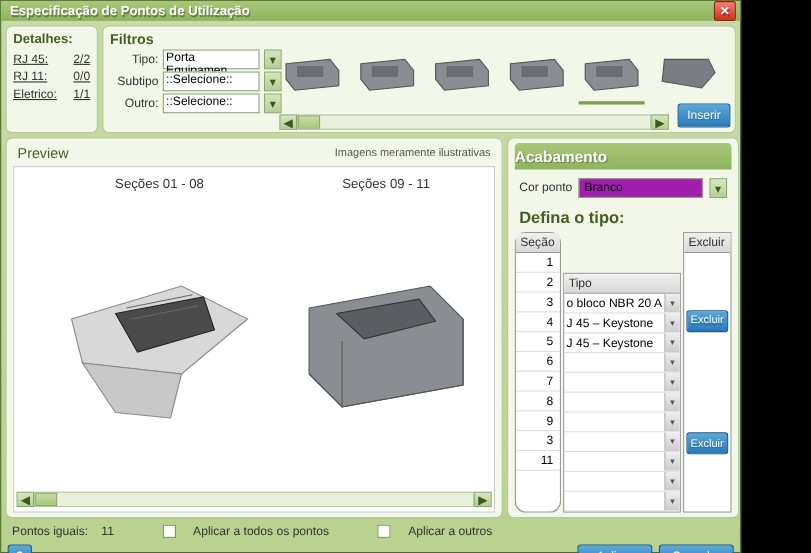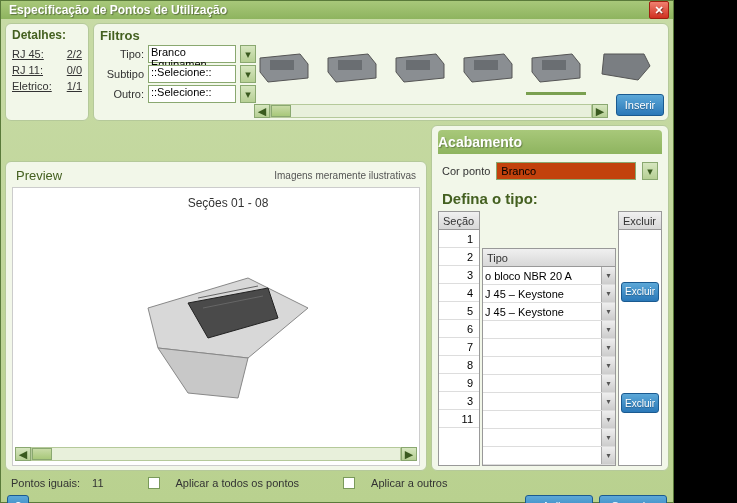--- a/index.html
+++ b/index.html
@@ -24,39 +24,39 @@
   .thumb { width:74px; height:58px; display:flex;align-items:center;justify-content:center; border-bottom:3px solid transparent; cursor:pointer;}
   .thumb.sel { border-bottom:3px solid #7aa050; }
   .thumb svg { width:60px; height:42px; }
   .scrollbar { position:absolute; left:160px; right:60px; bottom:2px; height:14px; display:flex; align-items:center; }
   .sb-btn { width:16px;height:14px;background:linear-gradient(#d6e6bf,#b6cf94);border:1px solid #8aa870;display:flex;align-items:center;justify-content:center;cursor:pointer;color:#3a5a1f;font-size:9px;}
   .sb-track { flex:1; height:14px; background:#e8f0db; border:1px solid #b5c99a; position:relative;}
   .sb-thumb { position:absolute; left:0; top:0; width:20px; height:12px; background:linear-gradient(#c8dba6,#a8c87a); border:1px solid #8aa870;}
   .inserir-btn { position:absolute; right:4px; bottom:4px; width:48px; height:22px; }
   .btn { background: linear-gradient(#5ca8d8, #2a78b8); color: #fff; border: 1px solid #1a5a90; border-radius: 3px; cursor: pointer; display:flex;align-items:center;justify-content:center; font-size:11px; text-shadow:0 1px 1px rgba(0,0,0,0.3);}
   .midrow { display:flex; gap:4px; flex:1; min-height:0;}
-  .preview { flex:1; display:flex; flex-direction:column;margin-top:36px; }
+  .preview { flex:1; display:flex; flex-direction:column; }
   .prevhead { display:flex; justify-content:space-between; align-items:center; color:#446020; padding:2px 4px 4px 4px;}
   .prevhead .pl { font-size:13px; font-weight:normal;}
   .prevhead .pr { font-size:10px; color:#555;}
   .prevbody { flex:1; background:#fff; border:1px solid #ccc; position:relative;}
   .sections { display:flex; height:calc(100% - 20px);padding-left:24px;}
   .section { flex:1; display:flex; flex-direction:column; align-items:center; padding:8px;}
   .section .lbl { color:#333; margin-bottom:8px; font-size:12px;}
   .secimg { flex:1; display:flex;align-items:center;justify-content:center; width:100%;}
   .prev-scroll { position:absolute; left:2px; right:2px; bottom:2px; height:16px; display:flex;}
   .rightcol { width:238px; display:flex; flex-direction:column; gap:2px;}
   .acab-head { background: linear-gradient(#a8c87a,#8eb45f); color:#fff; text-align:left; font-weight:bold; padding:4px 0; border-radius:4px 4px 0 0; font-size:14px; text-shadow:1px 1px 1px rgba(0,0,0,0.3);}
   .corrow { display:flex; align-items:center; gap:6px; padding:6px 4px;}
   .corrow label { color:#333;}
-  .cor-sel { flex:1; height:18px; border:1px solid #8aa870; background:#c2410c; padding:0 4px; display:flex;align-items:center;}
+  .cor-sel { flex:1; height:18px; border:1px solid #8aa870; background:#a21caf; padding:0 4px; display:flex;align-items:center;}
   .def-lbl { color:#446020; font-weight:bold; padding:2px 4px; font-size:15px;}
   .tbl-wrap { flex:1; display:flex; gap:2px; min-height:0;}
   .tbl { border:1px solid #999; background:#fff; display:flex; flex-direction:column; font-size:11px;}
-  .tbl.secao { width:42px;}
+  .tbl.secao { width:42px;border-radius:10px;}
   .tbl.tipo { flex:1;margin-top:37px;}
   .tbl.excl { width:44px;}
   .th { background:linear-gradient(#f0f0f0,#d8d8d8); border-bottom:1px solid #999; padding:2px 4px; color:#333; height:18px; display:flex;align-items:center;}
   .tbody { flex:1; overflow:hidden;}
   .tr { height:18px; border-bottom:1px solid #ddd; display:flex; align-items:center; padding:0 2px;}
   .tbl.secao .tr { justify-content:flex-end; padding-right:6px;}
   .tbl.tipo .tr { position:relative; padding-right:16px; white-space:nowrap; overflow:hidden;}
   .tipo-dd { position:absolute; right:0; top:0; width:14px; height:17px; background:linear-gradient(#eee,#ccc); border-left:1px solid #aaa; display:flex;align-items:center;justify-content:center; color:#555; font-size:8px; cursor:pointer;}
   .excl-body { flex:1; display:flex; flex-direction:column; justify-content:space-around; padding:6px 2px;}
   .excl-btn { height:20px; font-size:10px;}
@@ -93,21 +93,21 @@
         <div class="drow">
             <span>Eletrico:</span>
             <span>1/1</span>
           </div>
       </div>
 
       <div class="panel filtros">
         <h3>Filtros</h3>
         <div class="filtrow">
           <label>Tipo:</label>
-          <div class="filt-select">Branco Equipamen</div>
+          <div class="filt-select">Porta Equipamen</div>
           <div class="dd-btn">
               <span>▾</span>
             </div>
         </div>
         <div class="filtrow">
           <label>Subtipo</label>
           <div class="filt-select">::Selecione::</div>
           <div class="dd-btn">
               <span>▾</span>
             </div>
@@ -184,20 +184,31 @@
           <div class="sections">
             <div class="section">
               <div class="lbl">Seções 01 - 08</div>
               <div class="secimg">
                 <svg width="200" height="160" viewBox="0 0 200 160">
                   <polygon points="20,60 120,30 180,60 120,110 30,100" fill="#d8d8d8" stroke="#888"></polygon>
                   <polygon points="60,55 140,40 150,70 80,90" fill="#4a4a4a" stroke="#222"></polygon>
                   <polygon points="30,100 120,110 110,150 60,145" fill="#c8c8c8" stroke="#888"></polygon>
                   <line x1="70" y1="50" x2="130" y2="38" stroke="#666"></line>
                   <line x1="75" y1="60" x2="135" y2="48" stroke="#666"></line>
+                </svg>
+              </div>
+            </div>
+            <div class="section">
+              <div class="lbl">Seções 09 - 11</div>
+              <div class="secimg">
+                <svg width="180" height="160" viewBox="0 0 180 160">
+                  <path d="M20 50 L130 30 L160 60 L160 120 L50 140 L20 110 Z" fill="#8a8e92" stroke="#555"></path>
+                  <path d="M45 55 L120 42 L135 62 L70 78 Z" fill="#5a5e62" stroke="#333"></path>
+                  <path d="M20 110 L50 140 L160 120 L160 60" fill="none" stroke="#555"></path>
+                  <line x1="50" y1="140" x2="50" y2="80" stroke="#555"></line>
                 </svg>
               </div>
             </div>
           </div>
           <div class="prev-scroll">
             <div class="sb-btn">
                 <span>◀</span>
               </div>
             <div class="sb-track">
                 <div class="sb-thumb"></div>

